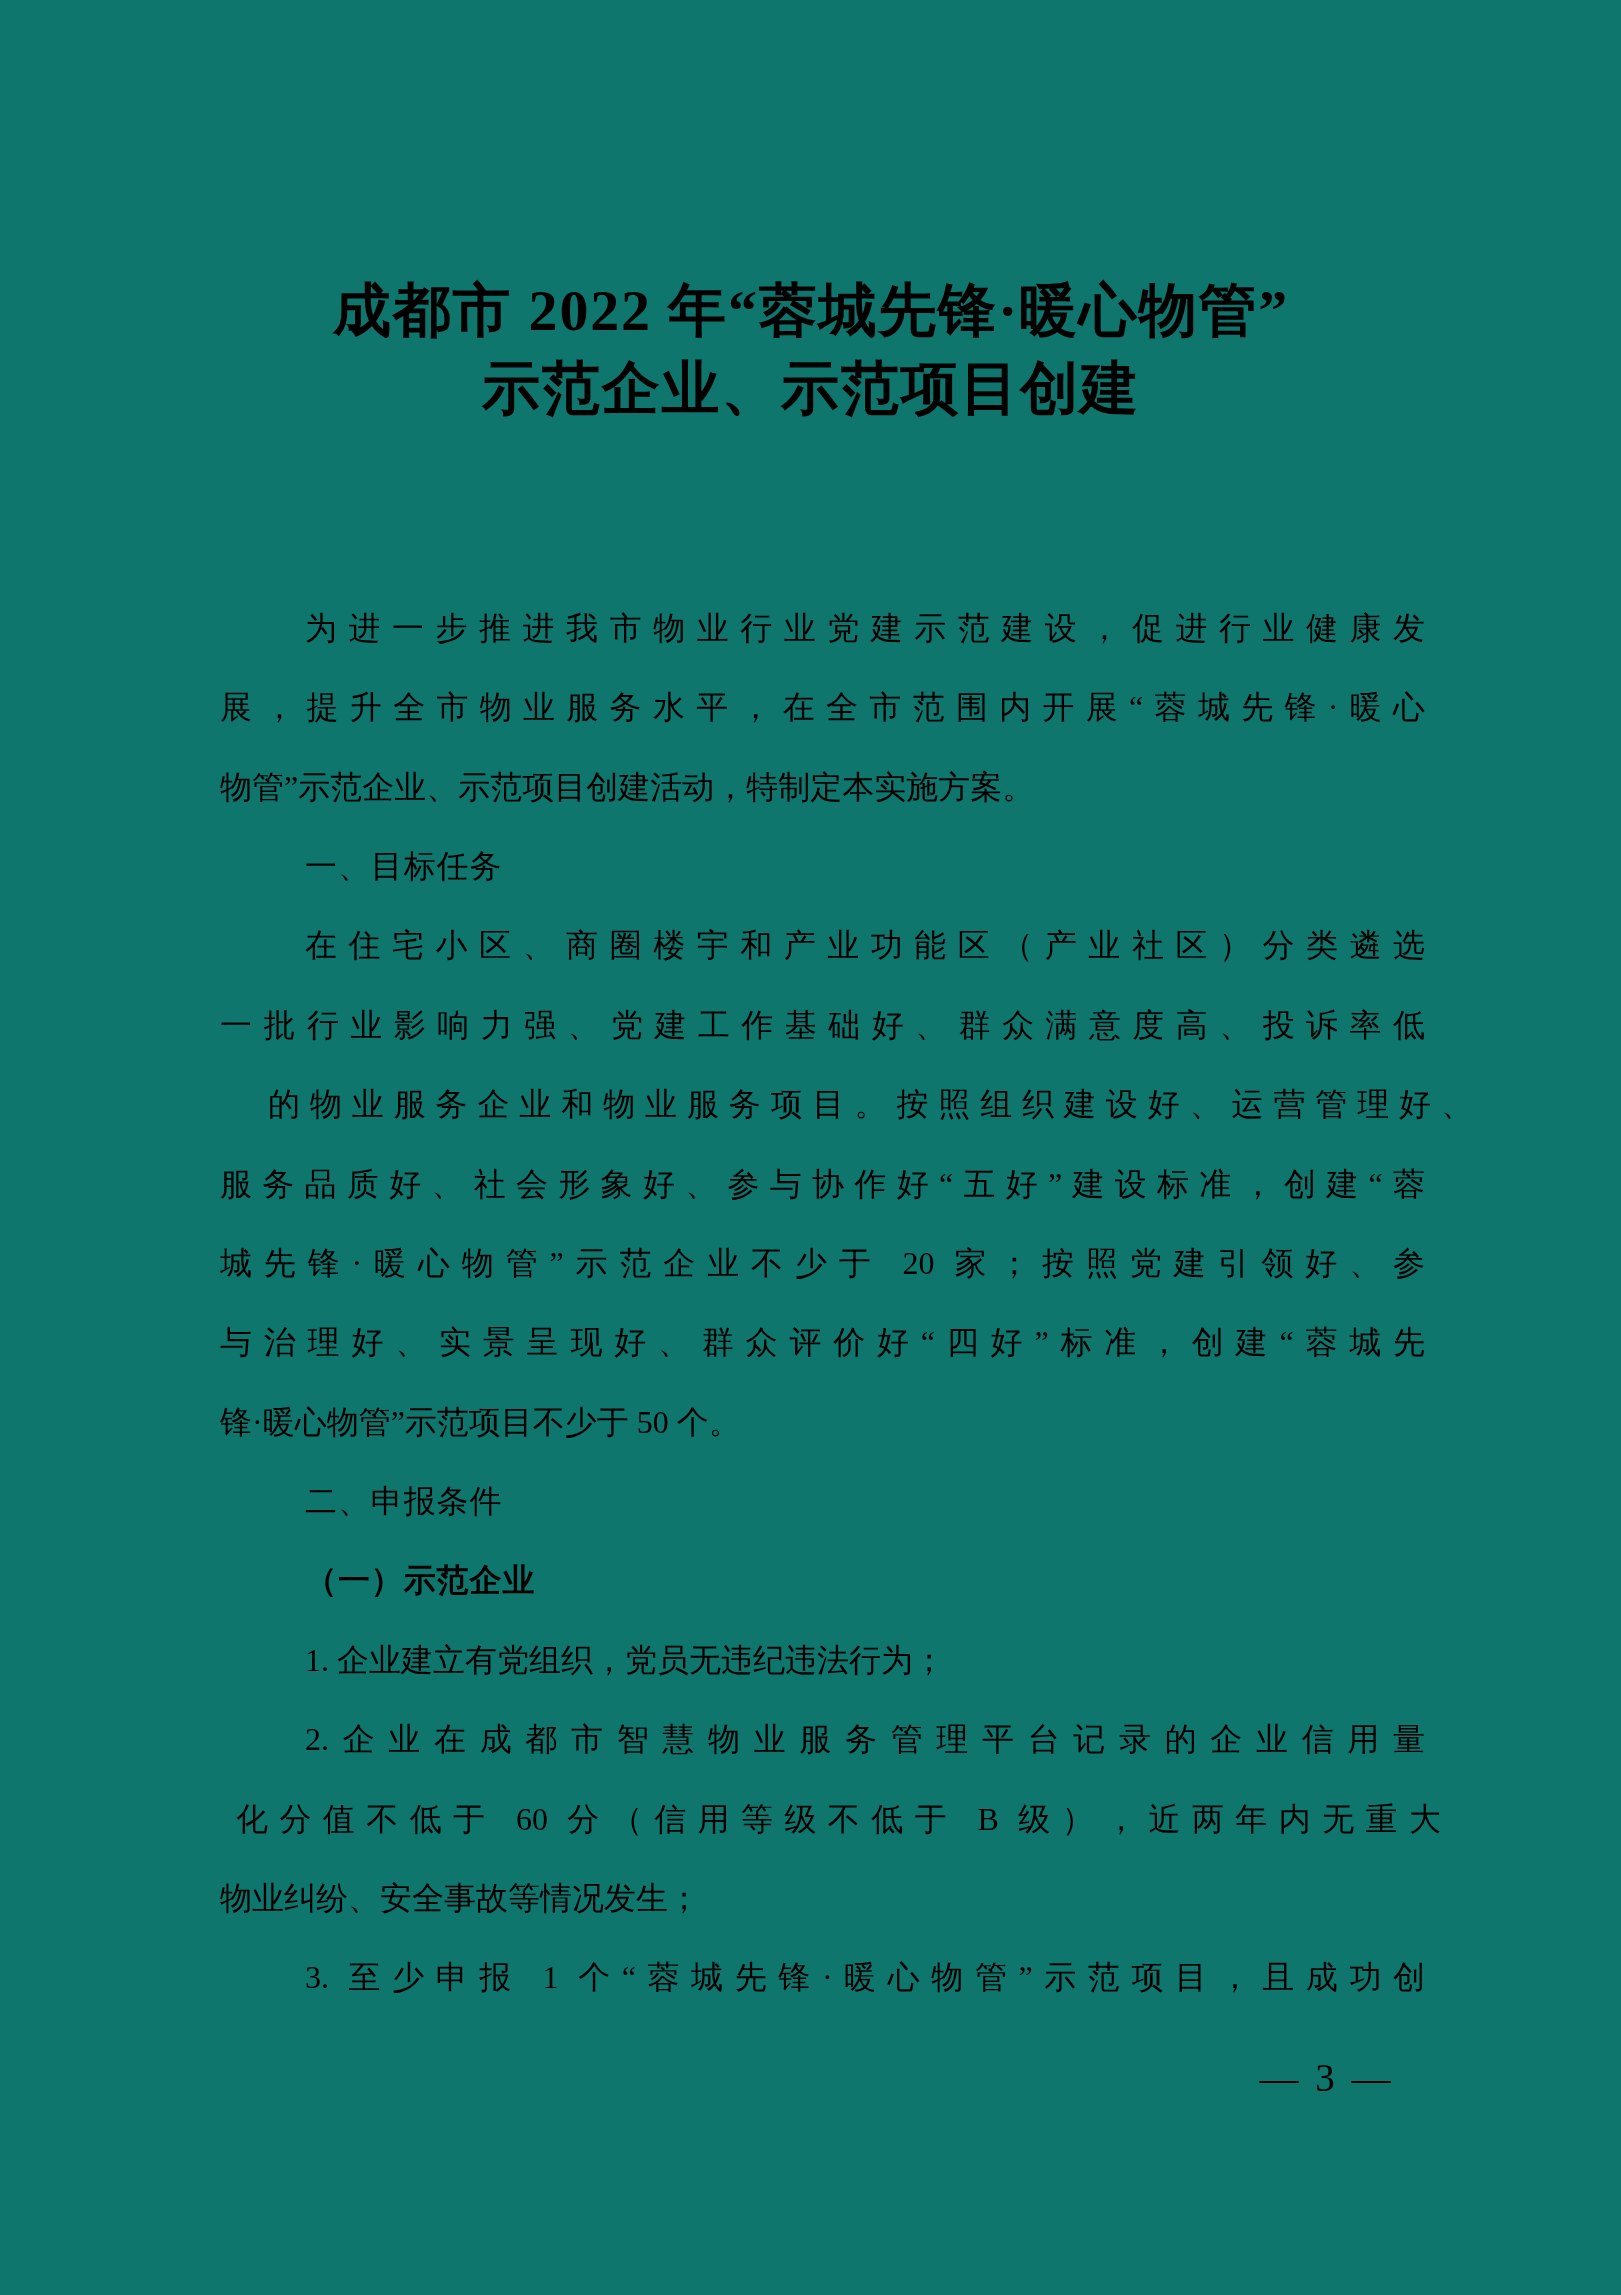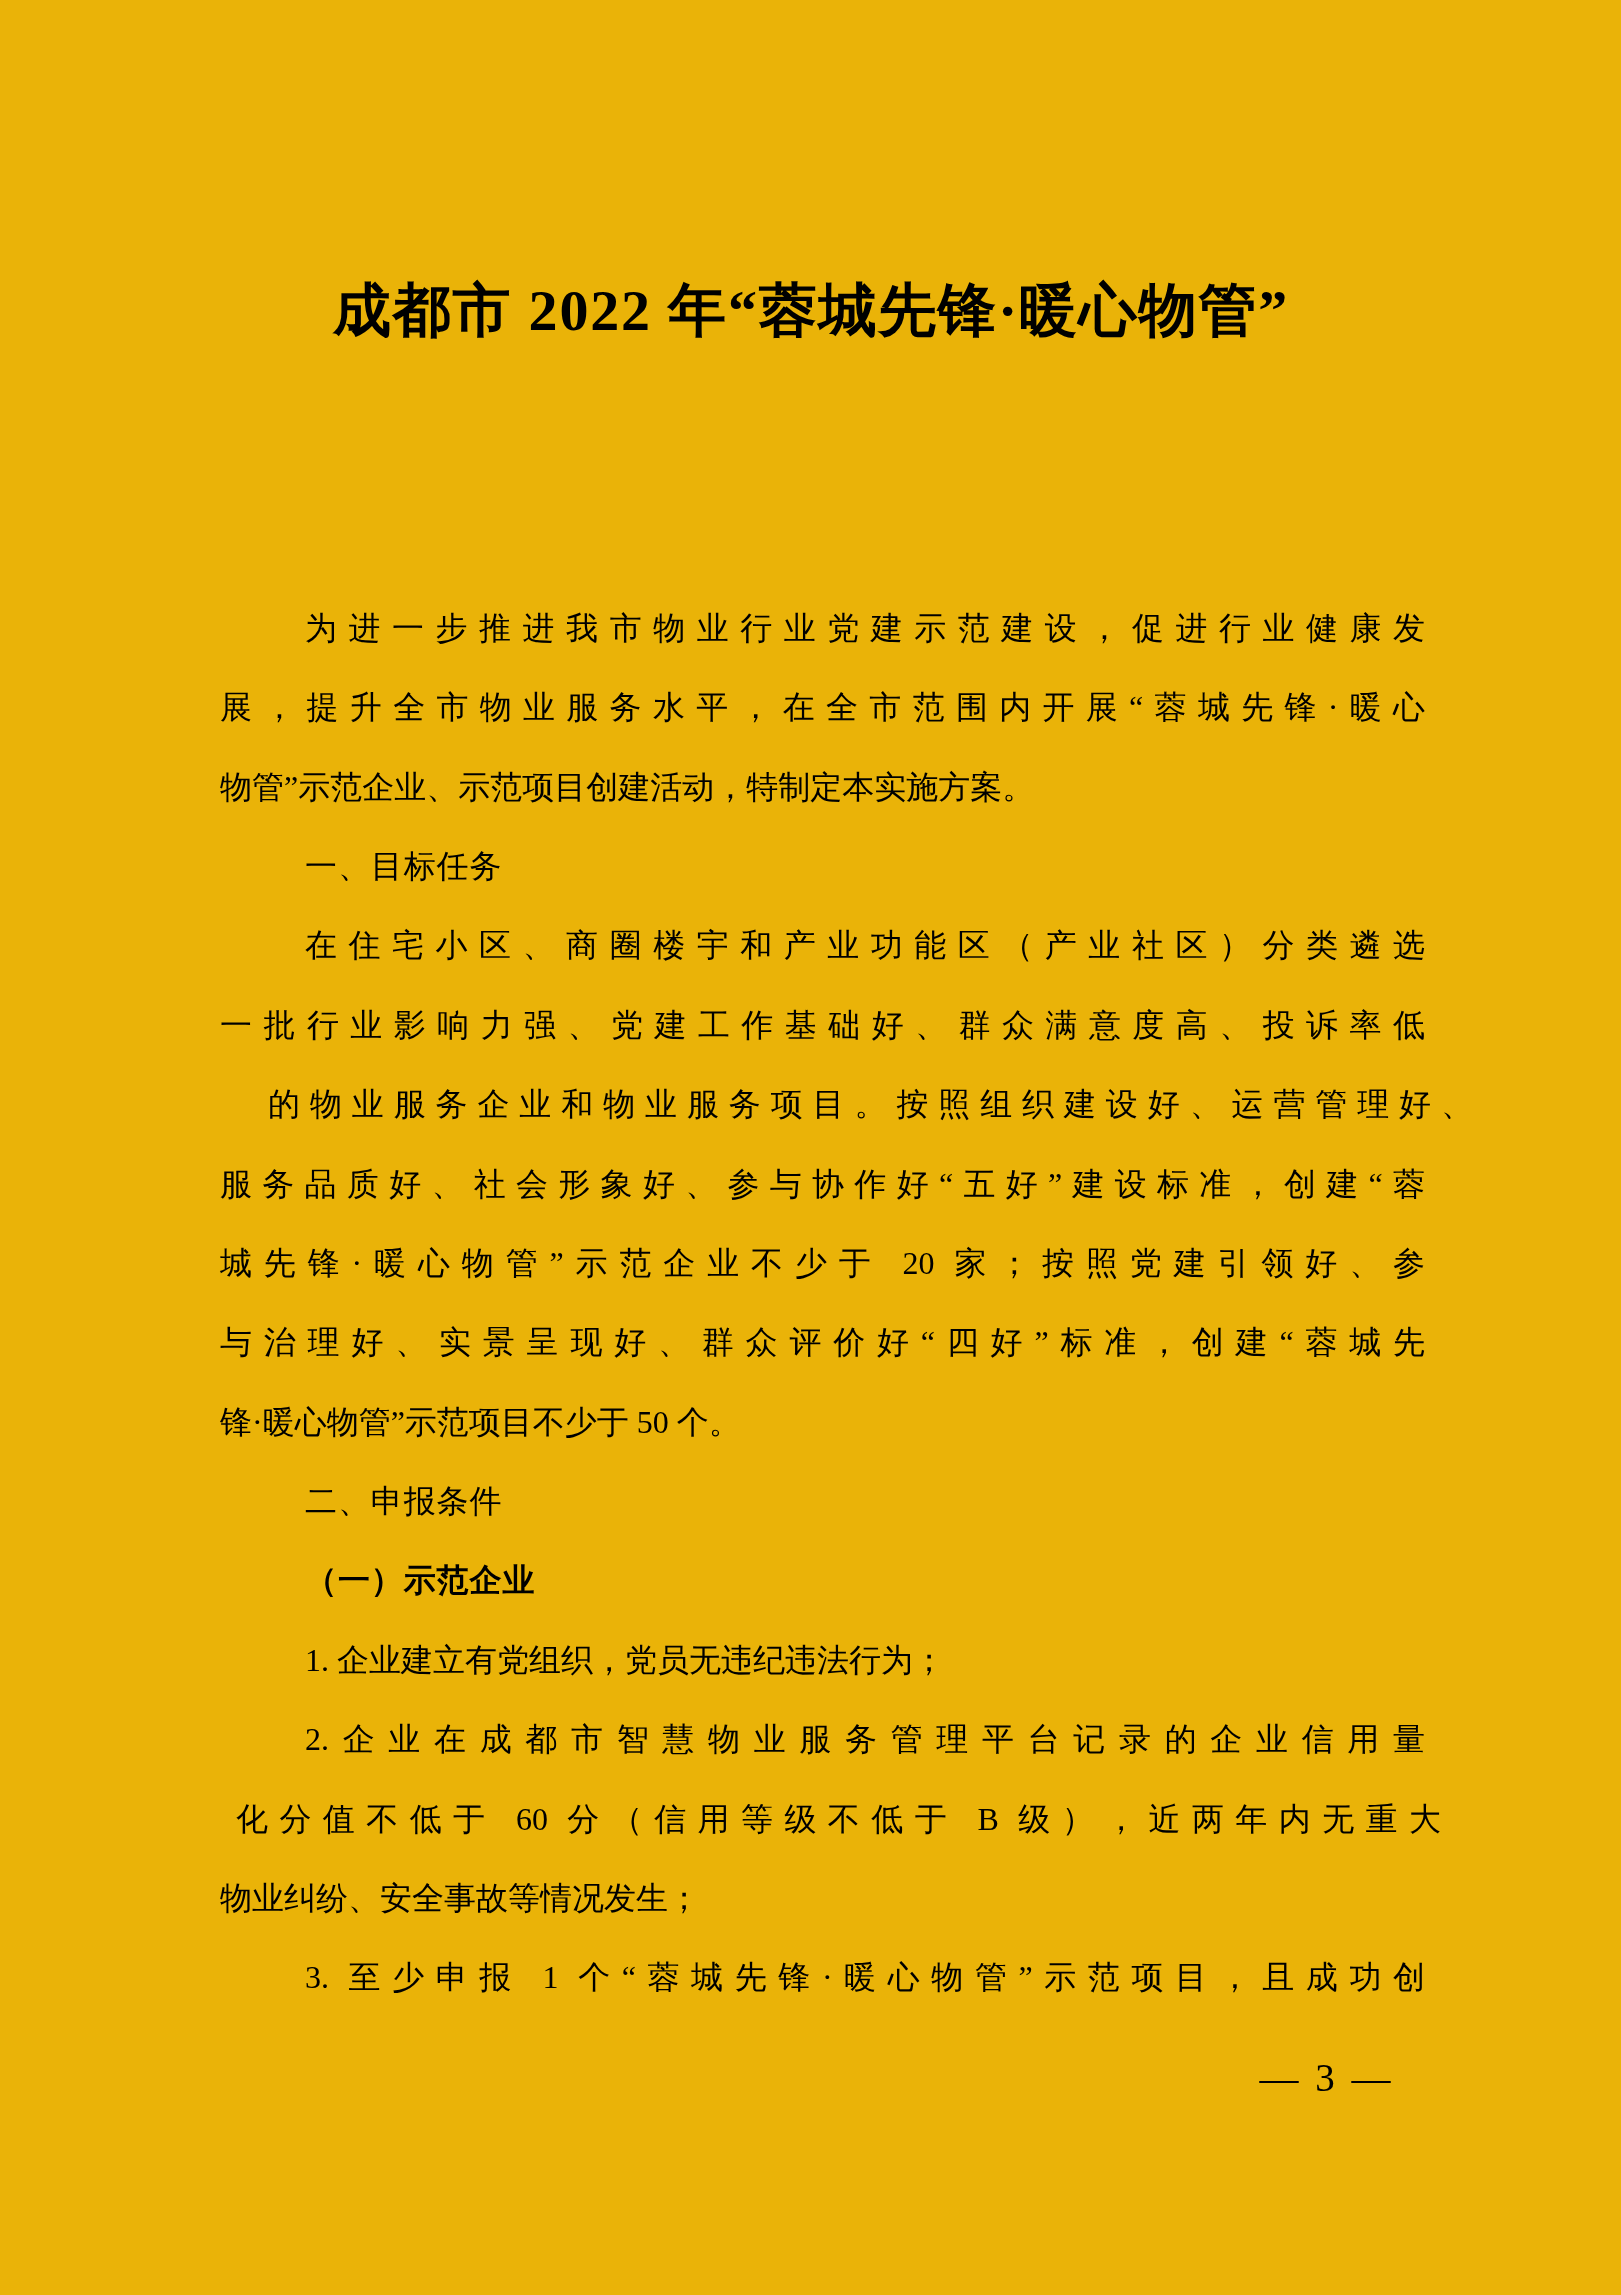--- a/index.html
+++ b/index.html
@@ -5,21 +5,21 @@
   html, body {
     margin: 0;
     padding: 0;
     background: #c8c8c8;
   }
   .page {
     position: relative;
     width: 1622px;
     height: 2295px;
     margin: 0 auto;
-    background: #eab308;
+    background: #0f766e;
     color: #000000;
     font-family: "Liberation Serif", serif;
     overflow: hidden;
   }
   .doc-title {
     position: absolute;
     top: 272px;
     left: 0;
     width: 100%;
     text-align: center;
@@ -70,20 +70,21 @@
     font-family: "Liberation Serif", serif;
     letter-spacing: 3.5px;
   }
 </style>
 </head>
 <body>
 
 <div class="page">
   <div class="doc-title" id="doc-title">
       <span class="title-line">成都市 2022 年“蓉城先锋·暖心物管”</span>
+      <span class="title-line">示范企业、示范项目创建</span>
     </div>
   <div class="doc-body" id="doc-body">
       <div class="body-line indent justify" style="top: 0px;">为进一步推进我市物业行业党建示范建设，促进行业健康发</div>
       <div class="body-line justify" style="top: 79px;">展，提升全市物业服务水平，在全市范围内开展“蓉城先锋·暖心</div>
       <div class="body-line" style="top: 159px;">物管”示范企业、示范项目创建活动，特制定本实施方案。</div>
       <div class="body-line heading indent" style="top: 238px;">一、目标任务</div>
       <div class="body-line indent justify" style="top: 317px;">在住宅小区、商圈楼宇和产业功能区（产业社区）分类遴选</div>
       <div class="body-line justify" style="top: 397px;">一批行业影响力强、党建工作基础好、群众满意度高、投诉率低</div>
       <div class="body-line justify" style="top: 476px; margin-left: 48px;">的物业服务企业和物业服务项目。按照组织建设好、运营管理好、</div>
       <div class="body-line justify" style="top: 556px;">服务品质好、社会形象好、参与协作好“五好”建设标准，创建“蓉</div>

